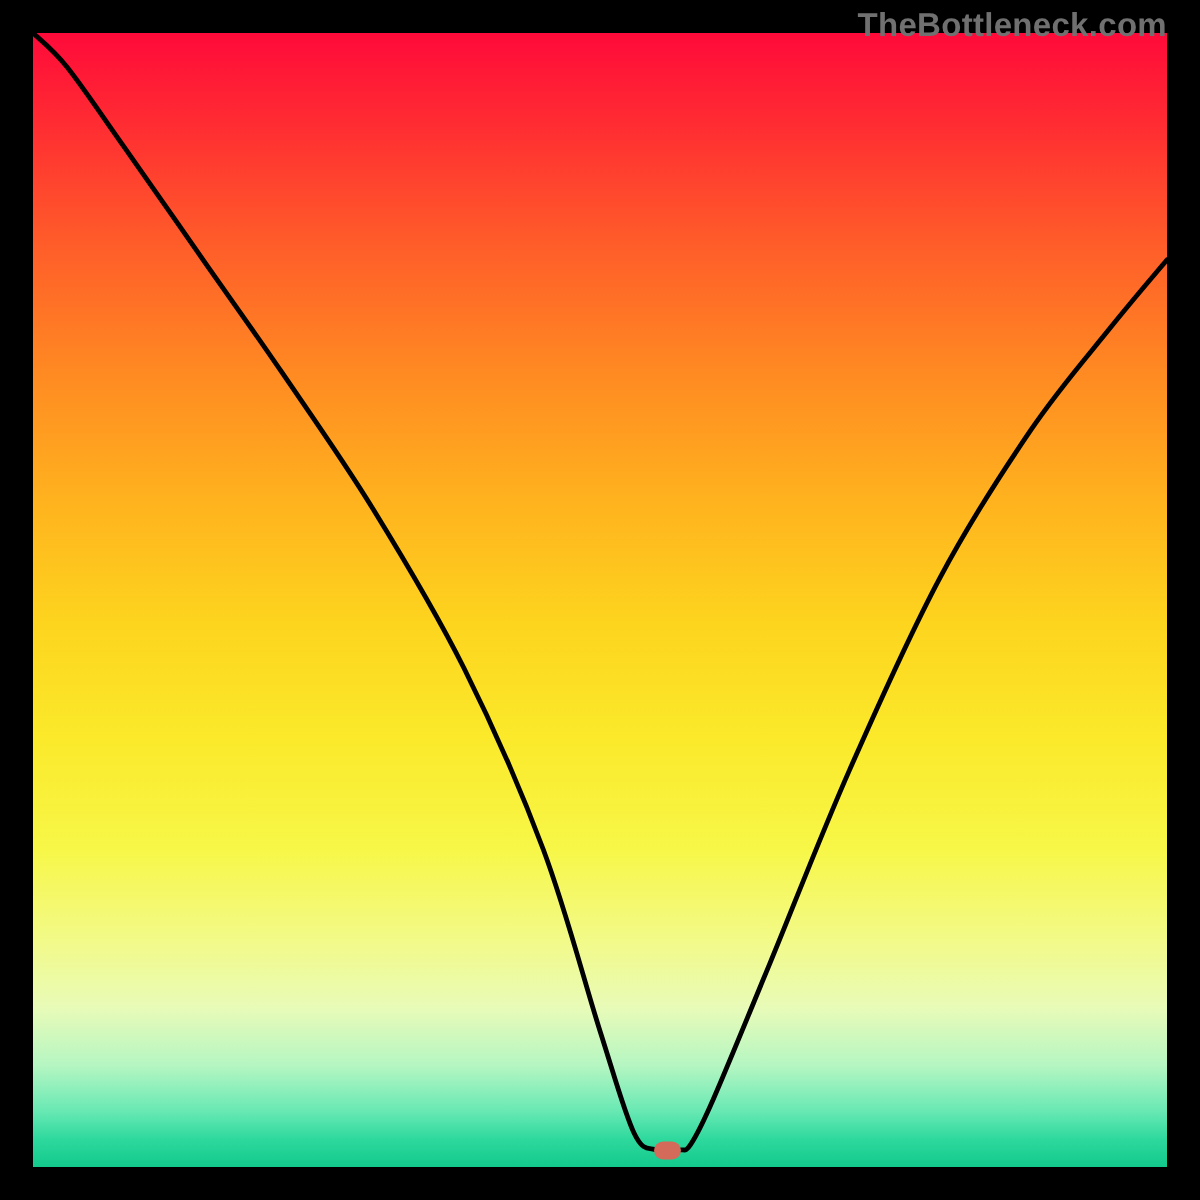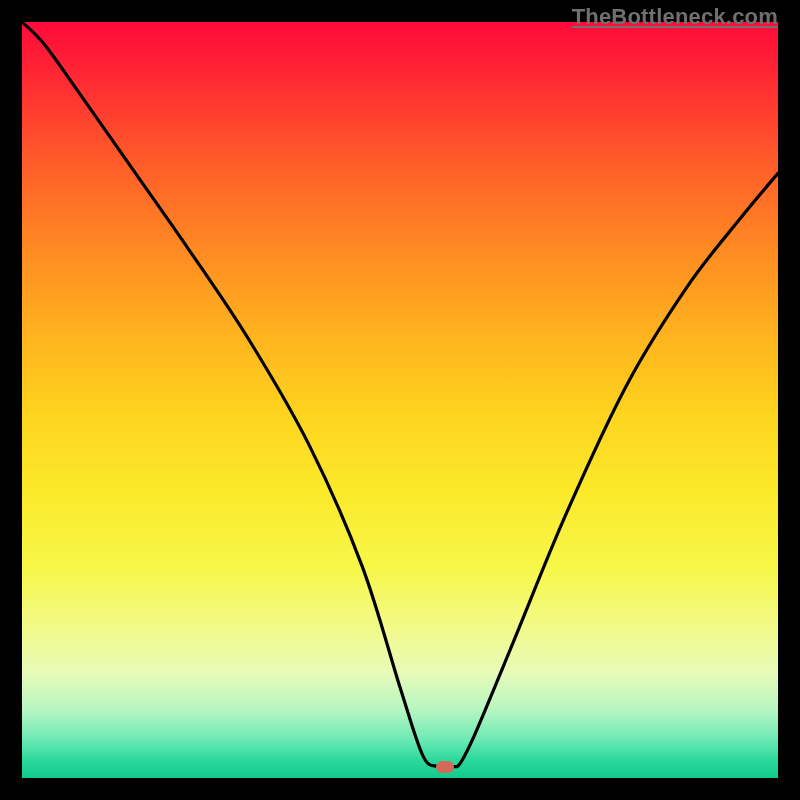--- a/index.html
+++ b/index.html
@@ -18,21 +18,20 @@
   }
   .watermark {
     position: absolute;
     top: 4px;
     right: 22px;
     color: #707070;
     font-size: 22px;
     font-weight: 600;
     letter-spacing: 0.2px;
     z-index: 10;
-    text-decoration: underline;
   }
   .plot-area {
     position: absolute;
     left: 22px;
     top: 22px;
     width: 756px;
     height: 756px;
     
     background: linear-gradient(
       to bottom,

